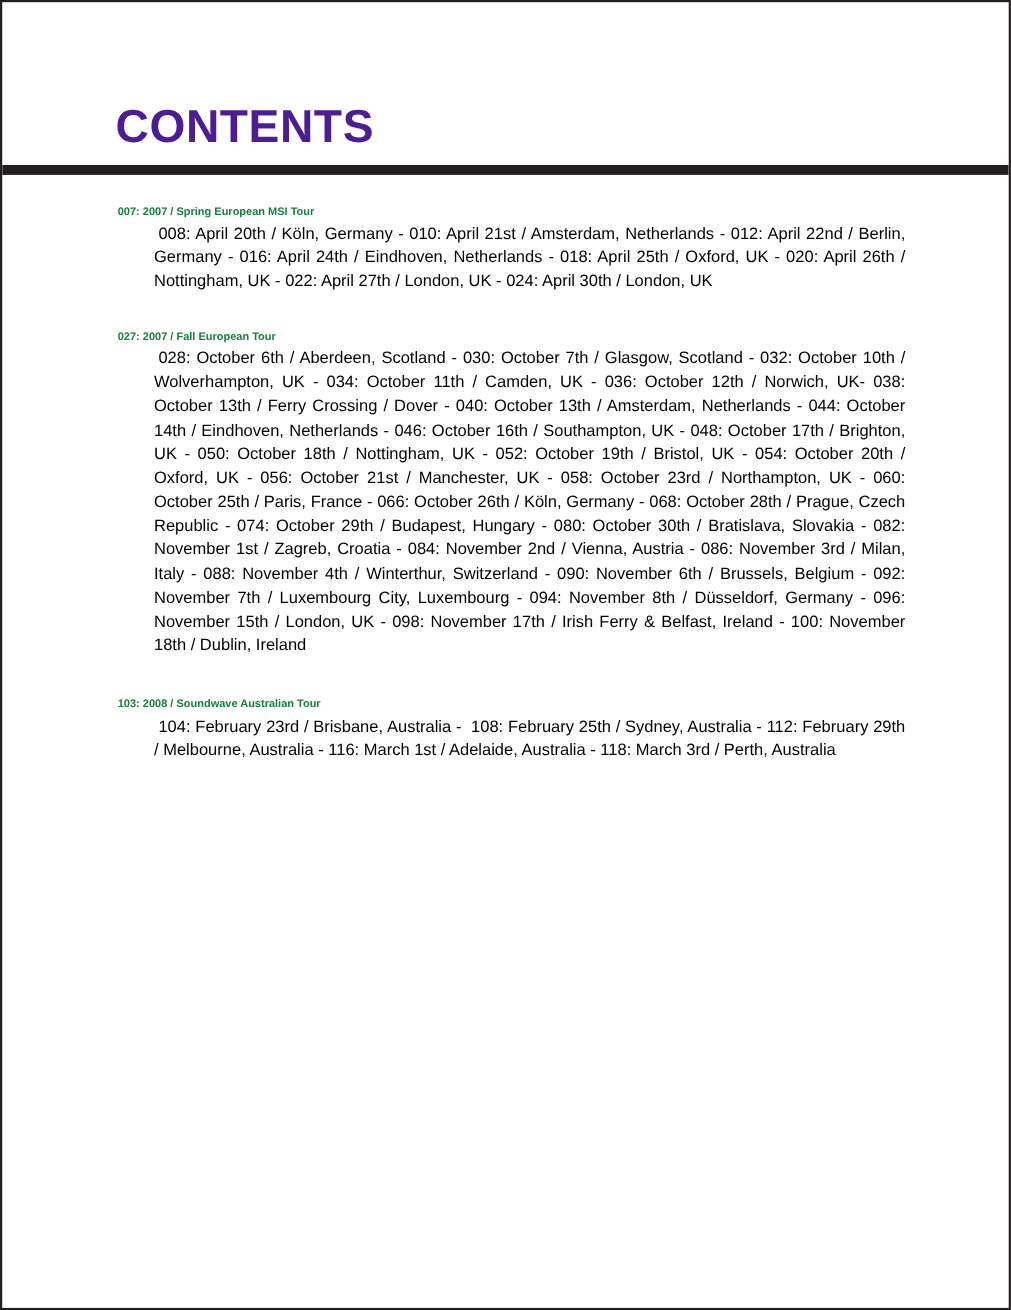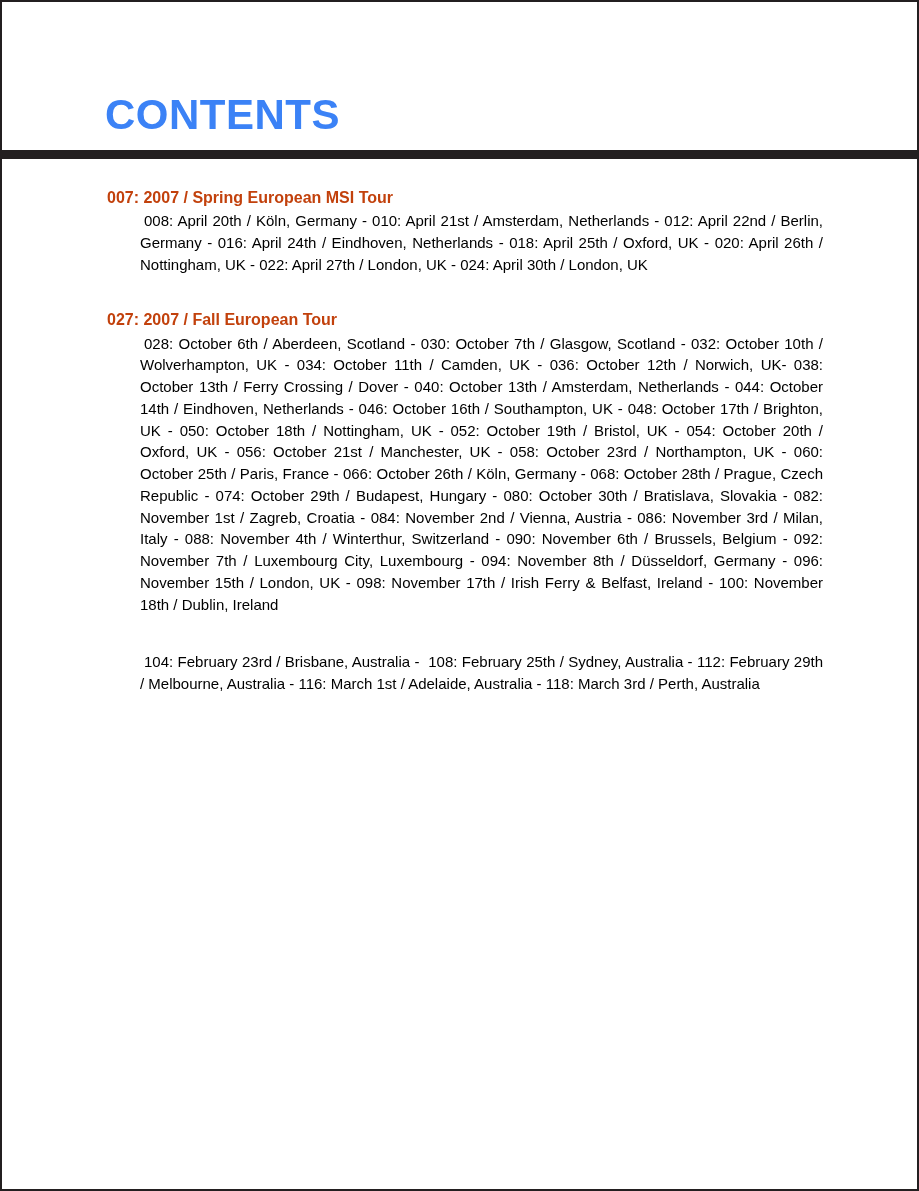--- a/index.html
+++ b/index.html
@@ -36,21 +36,21 @@
     position: absolute;
     left: 103px;
     top: 92px;
   }
   .page-title {
     margin: 0;
     font-size: 42px;
     font-weight: bold;
     letter-spacing: 0.5px;
     line-height: 1;
-    color: #3b82f6;
+    color: #4c1d95;
     font-family: "Liberation Sans", sans-serif;
   }
 
   
   .title-rule {
     position: absolute;
     left: 0px;
     right: 0px;
     top: 148px;
     height: 9px;
@@ -67,24 +67,24 @@
 
   .toc-section {
     margin: 0 0 30px 0;
   }
   .toc-section:last-child {
     margin-bottom: 0;
   }
 
   .toc-heading {
     margin: 0 0 1px 0;
-    font-size: 16px;
+    font-size: 10px;
     font-weight: bold;
     line-height: 1.45;
-    color: #c2410c;
+    color: #15803d;
     white-space: pre-wrap;
   }
 
   .toc-entries {
     margin: 0;
     padding: 0 0 0 33px;
     font-size: 15px;
     line-height: 1.45;
     color: #000000;
     text-align: justify;
@@ -117,20 +117,21 @@
         <div class="toc-heading">007: 2007 / Spring European MSI Tour</div>
         <div class="toc-entries">008: April 20th / Köln, Germany - 010: April 21st / Amsterdam, Netherlands - 012: April 22nd / Berlin, Germany - 016: April 24th / Eindhoven, Netherlands - 018: April 25th / Oxford, UK - 020: April 26th / Nottingham, UK - 022: April 27th / London, UK - 024: April 30th / London, UK</div>
       </div>
 
       <div class="toc-section gap-xl">
         <div class="toc-heading">027: 2007 / Fall European Tour</div>
         <div class="toc-entries">028: October 6th / Aberdeen, Scotland - 030: October 7th / Glasgow, Scotland - 032: October 10th / Wolverhampton, UK - 034: October 11th / Camden, UK - 036: October 12th / Norwich, UK- 038: October 13th / Ferry Crossing / Dover - 040: October 13th / Amsterdam, Netherlands - 044: October 14th / Eindhoven, Netherlands - 046: October 16th / Southampton, UK - 048: October 17th / Brighton, UK - 050: October 18th / Nottingham, UK - 052: October 19th / Bristol, UK - 054: October 20th / Oxford, UK - 056: October 21st / Manchester, UK - 058: October 23rd / Northampton, UK - 060: October 25th / Paris, France - 066: October 26th / Köln, Germany - 068: October 28th / Prague, Czech Republic - 074: October 29th / Budapest, Hungary - 080: October 30th / Bratislava, Slovakia - 082: November 1st / Zagreb, Croatia - 084: November 2nd / Vienna, Austria - 086: November 3rd / Milan, Italy - 088: November 4th / Winterthur, Switzerland - 090: November 6th / Brussels, Belgium - 092: November 7th / Luxembourg City, Luxembourg - 094: November 8th / Düsseldorf, Germany - 096: November 15th / London, UK - 098: November 17th / Irish Ferry &amp; Belfast, Ireland - 100: November 18th / Dublin, Ireland</div>
       </div>
 
       <div class="toc-section gap-lg">
+        <div class="toc-heading">103: 2008 / Soundwave Australian Tour</div>
         <div class="toc-entries">104: February 23rd / Brisbane, Australia -  108: February 25th / Sydney, Australia - 112: February 29th / Melbourne, Australia - 116: March 1st / Adelaide, Australia - 118: March 3rd / Perth, Australia</div>
       </div>
 
       <div class="toc-section">
       </div>
 
     </div>
 
   </div>
 </div>

